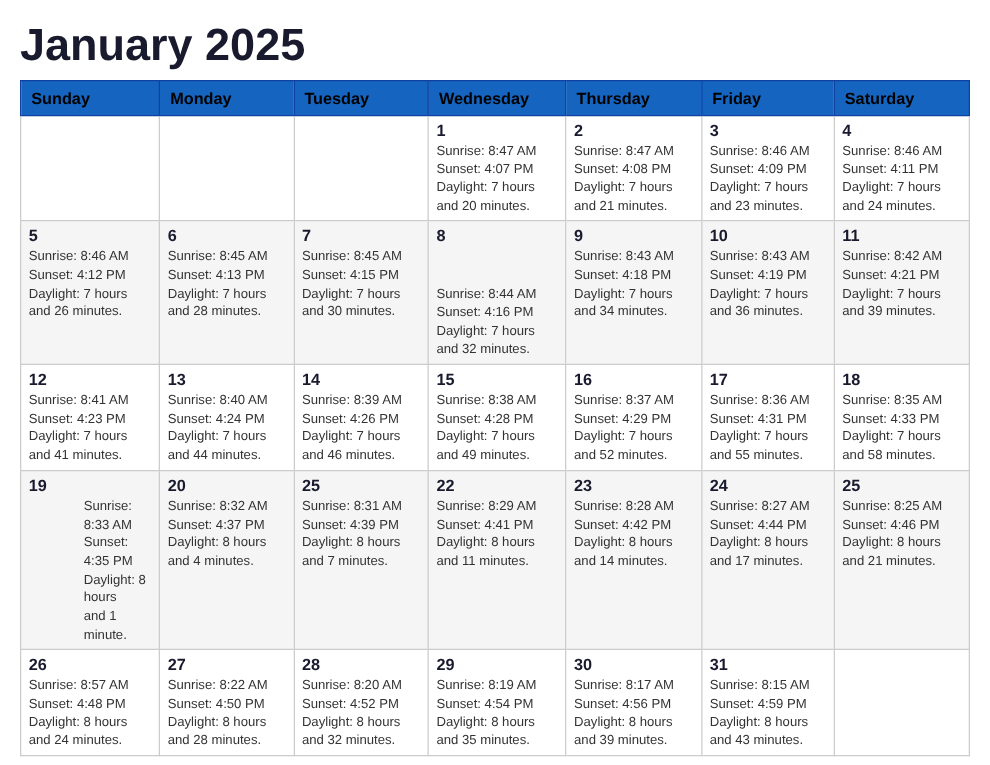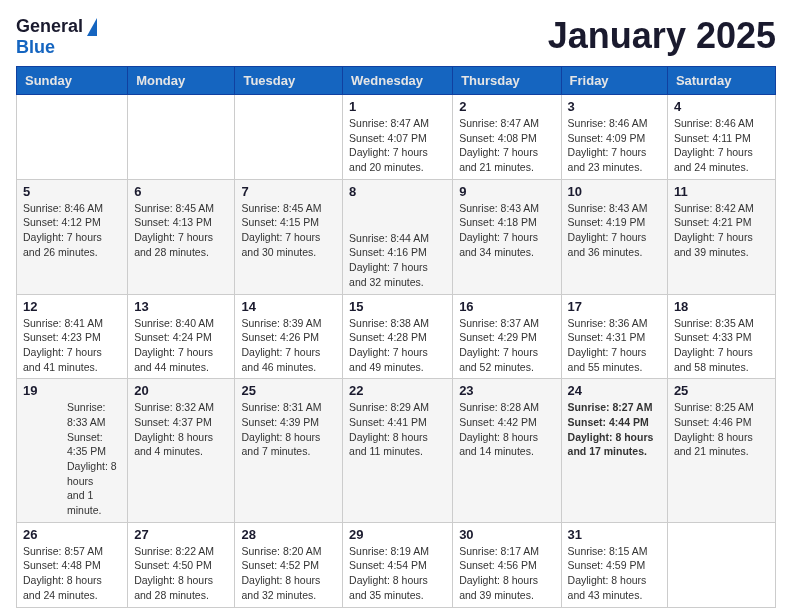--- a/index.html
+++ b/index.html
@@ -57,21 +57,21 @@
       color: #1a1a2e;
       font-weight: normal;
     }
     .calendar {
       width: 100%;
       border-collapse: collapse;
       border: 1px solid #ccc;
     }
     .calendar th {
       background-color: #1565c0;
-      color: #e5e5e5;
+      color: #000000;
       text-align: left;
       padding: 6px 8px;
       font-size: 13px;
       font-weight: bold;
       border: 1px solid #1040a0;
     }
     .calendar td {
       border: 1px solid #ccc;
       vertical-align: top;
       padding: 4px 6px;
@@ -94,27 +94,20 @@
       line-height: 1.4;
     }
     .empty-cell {
       background: #fff !important;
     }
   </style>
 </head>
 <body>
 
 <div class="header">
-  <div class="logo">
-    <div class="logo-text">
-      <span class="logo-general">General</span>
-      <div class="logo-triangle"></div>
-    </div>
-    <span class="logo-blue">Blue</span>
-  </div>
   <div class="title-section">
     <div class="month-title">January 2025</div>
   </div>
 </div>
 
 <table class="calendar">
   <thead>
     <tr>
     <th>Sunday</th>
         <th>Monday</th>
@@ -292,21 +285,21 @@
         </td>
         <td>
           <div class="day-num">23</div>
           <div class="day-info" style="white-space: pre-line;">Sunrise: 8:28 AM
 Sunset: 4:42 PM
 Daylight: 8 hours
 and 14 minutes.</div>
         </td>
         <td>
           <div class="day-num">24</div>
-          <div class="day-info" style="white-space: pre-line; font-weight: bold;">Sunrise: 8:27 AM
+          <div class="day-info" style="white-space: pre-line;">Sunrise: 8:27 AM
 Sunset: 4:44 PM
 Daylight: 8 hours
 and 17 minutes.</div>
         </td>
         <td>
           <div class="day-num">25</div>
           <div class="day-info" style="white-space: pre-line;">Sunrise: 8:25 AM
 Sunset: 4:46 PM
 Daylight: 8 hours
 and 21 minutes.</div>

